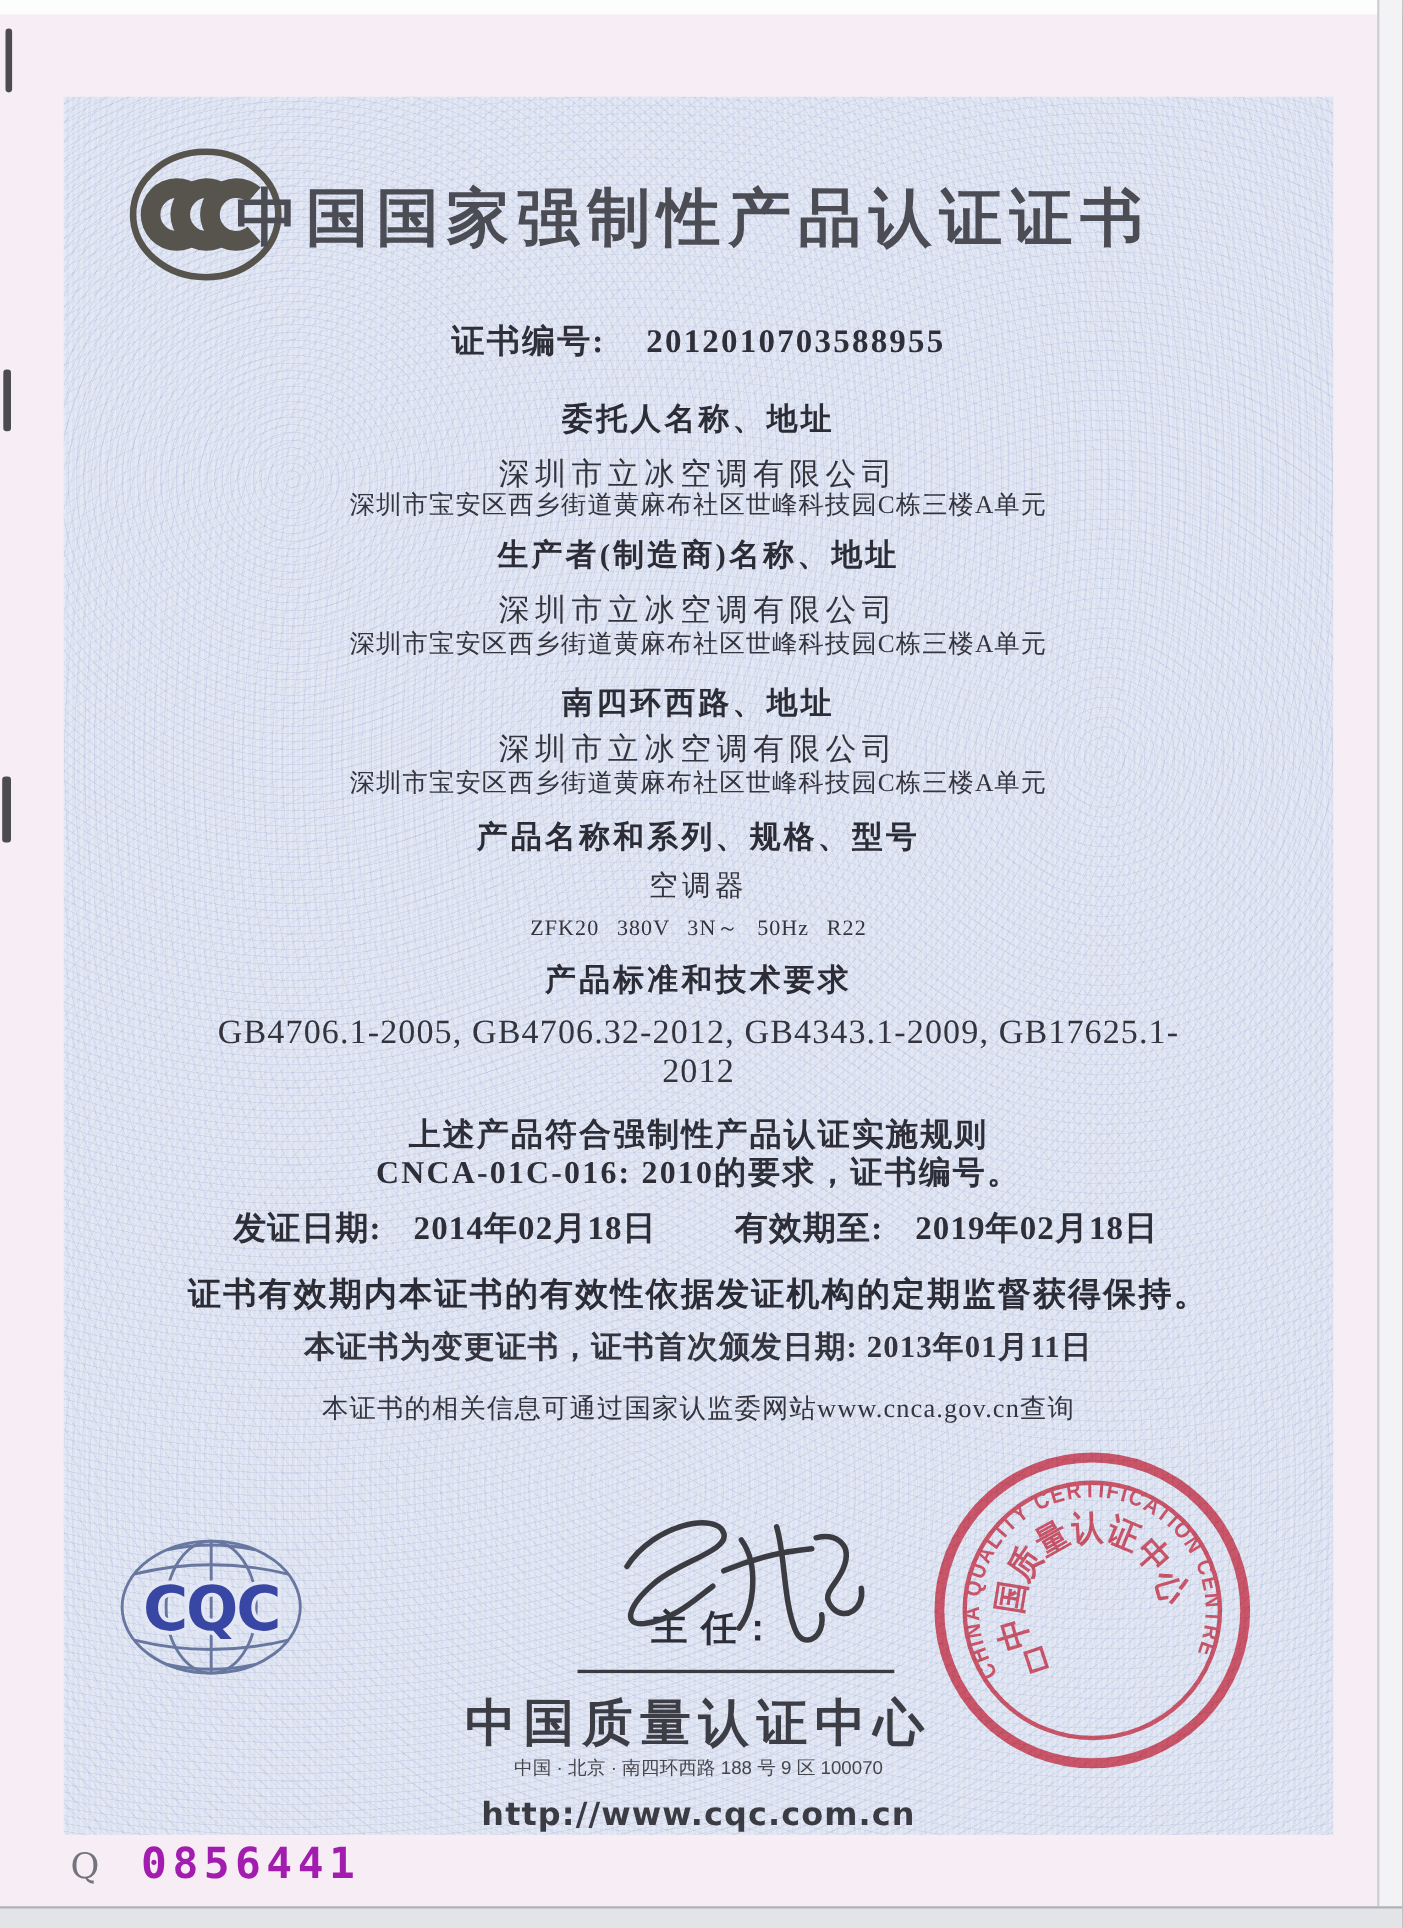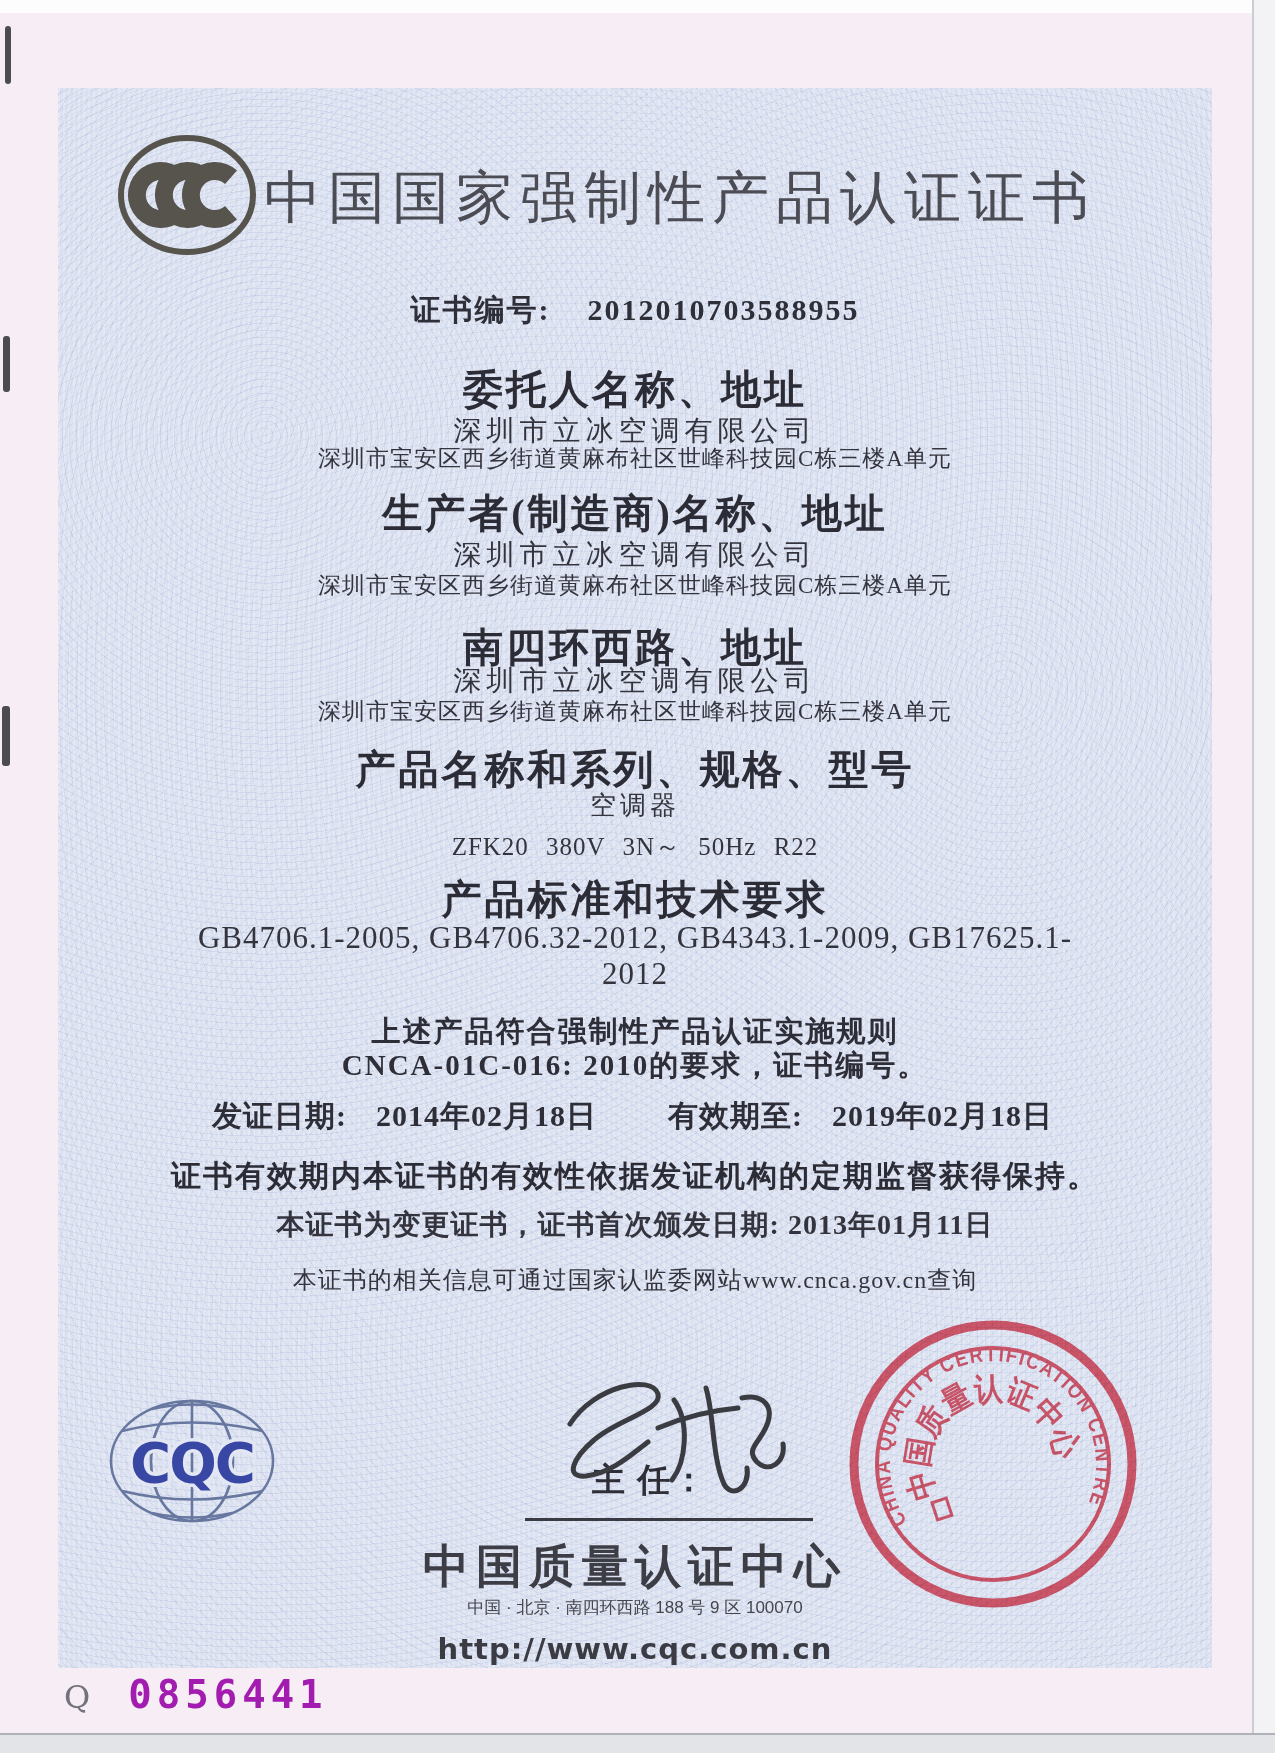--- a/index.html
+++ b/index.html
@@ -18,27 +18,27 @@
   .panel{
     position:absolute; left:58px; top:88px; width:1154px; height:1580px;
     background-color:#dde3f1;
     background-image:
       repeating-radial-gradient(circle at 18% 22%, rgba(110,130,195,.13) 0 1px, rgba(0,0,0,0) 1px 7px),
       repeating-radial-gradient(circle at 82% 38%, rgba(110,130,195,.11) 0 1px, rgba(0,0,0,0) 1px 9px),
       repeating-radial-gradient(circle at 45% 80%, rgba(110,130,195,.09) 0 1px, rgba(0,0,0,0) 1px 8px),
       repeating-linear-gradient(90deg, rgba(255,255,255,.20) 0 2px, rgba(0,0,0,0) 2px 5px);
   }
   .cline{position:absolute; left:58px; width:1154px; text-align:center; white-space:nowrap;}
-  .title{top:160px; font-size:57px; font-weight:400; letter-spacing:7px; color:#4c4c55; padding-left:90px; width:1064px;}
+  .title{top:160px; font-size:57px; font-weight:700; letter-spacing:7px; color:#4c4c55; padding-left:40px; width:1064px;}
   .certno{top:290px; font-size:30px; letter-spacing:2px; color:#2f2f3a; font-weight:600;}
-  .heading{font-size:40px; font-weight:700; letter-spacing:3px; color:#2c2c36;}
+  .heading{font-size:28px; font-weight:700; letter-spacing:3px; color:#2c2c36;}
   .company{font-size:28px; letter-spacing:5px; font-weight:500;}
   .addr{font-size:23px; letter-spacing:1px; font-weight:500;}
   .product-name{font-size:26px; letter-spacing:4px;}
-  .model{font-size:25px; letter-spacing:1px; word-spacing:10px;}
+  .model{font-size:20px; letter-spacing:1px; word-spacing:10px;}
   .gbline{font-size:31px; letter-spacing:1px;}
   .stmt{font-size:29px; font-weight:600; letter-spacing:2px; color:#2e2e38;}
   .daterow{position:absolute; top:1096px; font-size:30px; font-weight:600; letter-spacing:1px; white-space:nowrap; color:#2e2e38;}
   .validity{top:1156px; font-size:30px; font-weight:700; letter-spacing:2px; color:#2c2c36;}
   .change{top:1206px; font-size:28px; font-weight:700; letter-spacing:1px;}
   .infonote{top:1248px; font-size:24px; font-weight:500; letter-spacing:1px;margin-top:16px;}
   .director{position:absolute; left:592px; top:1458px; font-size:33px; font-weight:600; letter-spacing:2px; color:#2e2e38; white-space:nowrap;}
   .sig-line{position:absolute; left:525px; top:1518px; width:288px; height:3px; background:#3a3a42;}
   .orgname{top:1536px; font-size:46px; font-weight:600; letter-spacing:7px; color:#3d3d46;}
   .orgaddr{top:1596px; font-size:17px; font-weight:500; color:#46464e; font-family:"Liberation Sans","DejaVu Sans",sans-serif;}

